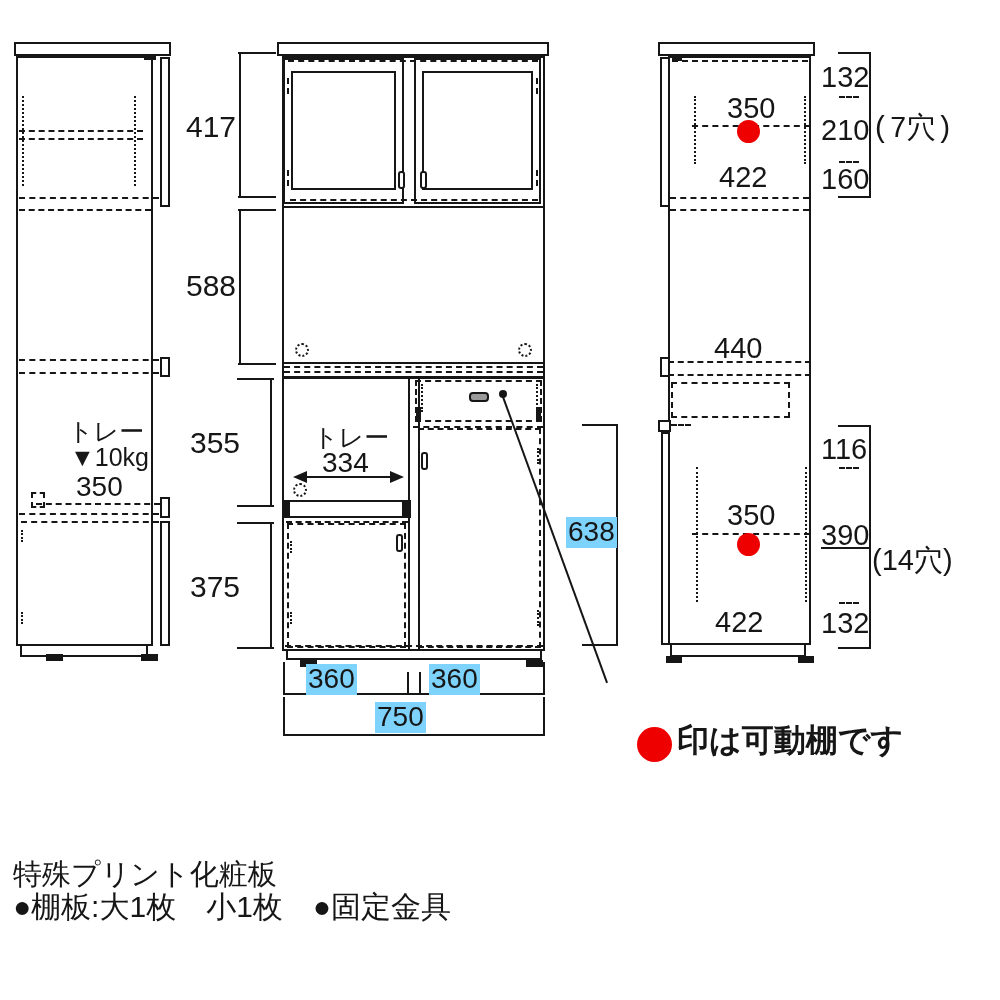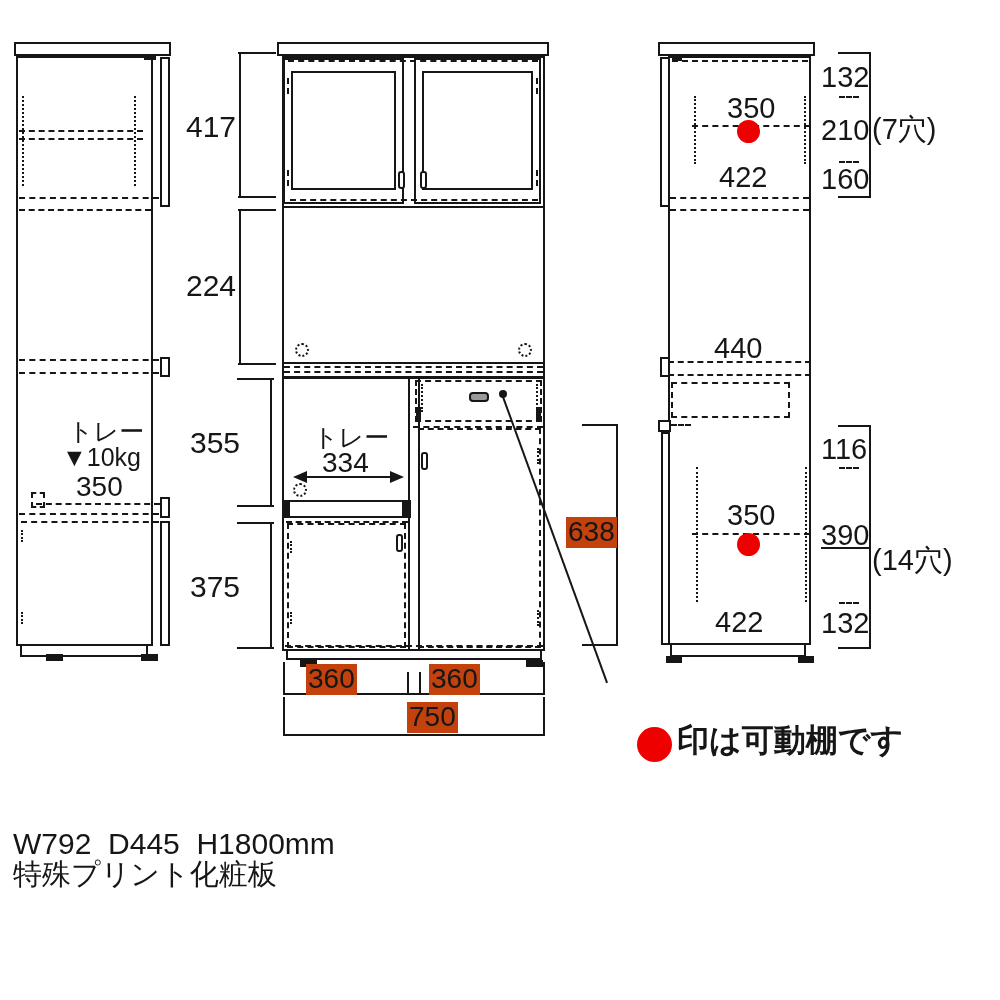--- a/index.html
+++ b/index.html
@@ -11,21 +11,21 @@
   .db{position:absolute;border:2px dashed var(--line);background:transparent;box-sizing:border-box;}
   .hl{position:absolute;border-top:2px solid var(--line);}
   .hl3{position:absolute;border-top:3px solid var(--line);}
   .vl{position:absolute;border-left:2px solid var(--line);}
   .hd{position:absolute;border-top:2px dashed var(--line);}
   .vd{position:absolute;border-left:2px dashed var(--line);}
   .vdot{position:absolute;border-left:2px dotted var(--line);}
   .blk{position:absolute;background:var(--line);}
   .lbl{position:absolute;font-size:29px;line-height:1.1;white-space:pre;color:var(--line);}
   .lbl-sm{font-size:25px;}
-  .lbl-bg{background:#c2410c;padding:0 2px;}
+  .lbl-bg{background:#7dd3fc;padding:0 2px;}
   .screw{position:absolute;width:14px;height:14px;border:2px dotted var(--line);border-radius:50%;box-sizing:border-box;background:#fff;}
   .dotc{position:absolute;border-radius:50%;background:var(--line);}
   .redc{position:absolute;border-radius:50%;background:var(--red);}
   .handle{position:absolute;width:7px;height:18px;border:2px solid var(--line);border-radius:3px;background:#fff;box-sizing:border-box;}
   .tri-l{position:absolute;width:0;height:0;border-top:6px solid transparent;border-bottom:6px solid transparent;border-right:14px solid var(--line);}
   .tri-r{position:absolute;width:0;height:0;border-top:6px solid transparent;border-bottom:6px solid transparent;border-left:14px solid var(--line);}
   .base{position:absolute;border:2px solid var(--line);border-top:none;background:transparent;box-sizing:border-box;}
   .legend-txt{position:absolute;font-size:32px;font-weight:bold;line-height:1;white-space:pre;}
   .foot-txt{position:absolute;font-size:30px;line-height:1;white-space:pre;}
 </style>
@@ -44,21 +44,21 @@
     <div class="blk" style="left:144px;top:56px;width:12px;height:4px;"></div>
     <div class="vdot" style="left:22px;top:96px;height:90px;"></div>
     <div class="vdot" style="left:134px;top:96px;height:90px;"></div>
     <div class="hd" style="left:19px;top:130px;width:124px;"></div>
     <div class="hd" style="left:19px;top:138px;width:124px;"></div>
     <div class="hd" style="left:19px;top:197px;width:140px;"></div>
     <div class="hd" style="left:19px;top:209px;width:132px;"></div>
     <div class="hd" style="left:19px;top:359px;width:140px;"></div>
     <div class="hd" style="left:19px;top:372px;width:140px;"></div>
     <div class="lbl lbl-sm" style="left:68px;top:418px;">トレー</div>
-    <div class="lbl lbl-sm" style="left:62px;top:444px;">▼10kg</div>
+    <div class="lbl lbl-sm" style="left:70px;top:444px;">▼10kg</div>
     <div class="lbl" style="left:76px;top:472px;font-size:28px;">350</div>
     <div class="db" style="left:31px;top:492px;width:14px;height:16px;"></div>
     <div class="hd" style="left:36px;top:503px;width:124px;"></div>
     <div class="hd" style="left:19px;top:513px;width:140px;"></div>
     <div class="hd" style="left:21px;top:521px;width:138px;"></div>
     <div class="vdot" style="left:21px;top:530px;height:12px;"></div>
     <div class="vdot" style="left:21px;top:612px;height:12px;"></div>
     <div class="base" style="left:20px;top:646px;width:128px;height:11px;"></div>
     <div class="blk" style="left:46px;top:654px;width:17px;height:7px;"></div>
     <div class="blk" style="left:141px;top:654px;width:17px;height:7px;"></div>
@@ -66,21 +66,21 @@
 
   <div class="grp">
     <div class="hl" style="left:238px;top:52px;width:38px;"></div>
     <div class="vl" style="left:239px;top:52px;height:144px;"></div>
     <div class="hl" style="left:238px;top:196px;width:38px;"></div>
     <div class="lbl" style="left:186px;top:110px;font-size:30px;">417</div>
 
     <div class="hl" style="left:238px;top:209px;width:38px;"></div>
     <div class="vl" style="left:239px;top:209px;height:154px;"></div>
     <div class="hl" style="left:238px;top:363px;width:38px;"></div>
-    <div class="lbl" style="left:186px;top:269px;font-size:30px;">224</div>
+    <div class="lbl" style="left:186px;top:269px;font-size:30px;">588</div>
 
     <div class="hl" style="left:237px;top:378px;width:37px;"></div>
     <div class="vl" style="left:270px;top:378px;height:127px;"></div>
     <div class="hl" style="left:237px;top:505px;width:37px;"></div>
     <div class="lbl" style="left:190px;top:426px;font-size:30px;">355</div>
 
     <div class="hl" style="left:237px;top:522px;width:37px;"></div>
     <div class="vl" style="left:270px;top:522px;height:125px;"></div>
     <div class="hl" style="left:237px;top:647px;width:37px;"></div>
     <div class="lbl" style="left:190px;top:570px;font-size:30px;">375</div>
@@ -152,21 +152,21 @@
     <div class="vl" style="left:283px;top:662px;height:32px;"></div>
     <div class="vl" style="left:543px;top:662px;height:32px;"></div>
     <div class="vl" style="left:407px;top:672px;height:22px;"></div>
     <div class="vl" style="left:419px;top:672px;height:22px;"></div>
     <div class="hl" style="left:283px;top:693px;width:262px;"></div>
     <div class="lbl lbl-bg" style="left:306px;top:664px;font-size:28px;">360</div>
     <div class="lbl lbl-bg" style="left:429px;top:664px;font-size:28px;">360</div>
     <div class="vl" style="left:283px;top:697px;height:38px;"></div>
     <div class="vl" style="left:543px;top:697px;height:38px;"></div>
     <div class="hl" style="left:283px;top:734px;width:262px;"></div>
-    <div class="lbl lbl-bg" style="left:407px;top:702px;font-size:28px;">750</div>
+    <div class="lbl lbl-bg" style="left:375px;top:702px;font-size:28px;">750</div>
 
     <div class="hl" style="left:582px;top:424px;width:36px;"></div>
     <div class="vl" style="left:616px;top:424px;height:220px;"></div>
     <div class="hl" style="left:582px;top:644px;width:36px;"></div>
     <div class="lbl lbl-bg" style="left:566px;top:517px;font-size:28px;">638</div>
   </div>
 
   <div class="grp">
     <div class="bx" style="left:658px;top:42px;width:157px;height:14px;"></div>
     <div class="bx" style="left:668px;top:56px;width:143px;height:589px;"></div>
@@ -186,21 +186,21 @@
     <div class="hd" style="left:670px;top:197px;width:139px;"></div>
     <div class="hd" style="left:670px;top:209px;width:139px;"></div>
 
     <div class="hl" style="left:838px;top:52px;width:33px;"></div>
     <div class="vl" style="left:869px;top:52px;height:144px;"></div>
     <div class="hl" style="left:838px;top:196px;width:33px;"></div>
     <div class="hd" style="left:839px;top:96px;width:20px;"></div>
     <div class="hd" style="left:839px;top:161px;width:20px;"></div>
     <div class="lbl" style="left:821px;top:62px;">132</div>
     <div class="lbl" style="left:821px;top:115px;">210</div>
-    <div class="lbl" style="left:872px;top:114px;">(7穴)</div>
+    <div class="lbl" style="left:872px;top:114px;font-family:Liberation Mono, monospace;">(7穴)</div>
     <div class="lbl" style="left:821px;top:164px;">160</div>
 
     <div class="lbl" style="left:714px;top:333px;">440</div>
     <div class="hd" style="left:668px;top:361px;width:143px;"></div>
     <div class="hd" style="left:668px;top:374px;width:143px;"></div>
     <div class="db" style="left:671px;top:382px;width:119px;height:36px;"></div>
     <div class="hd" style="left:671px;top:424px;width:20px;"></div>
 
     <div class="vdot" style="left:696px;top:467px;height:135px;"></div>
     <div class="vdot" style="left:805px;top:467px;height:135px;"></div>
@@ -228,17 +228,17 @@
     <div class="dotc" style="left:499px;top:390px;width:8px;height:8px;"></div>
     <div class="hl" style="left:503px;top:394px;width:307px;transform:rotate(70deg);transform-origin:0 0;"></div>
   </div>
 
   <div class="grp">
     <div class="redc" style="left:637px;top:727px;width:35px;height:35px;"></div>
     <div class="legend-txt" style="left:677px;top:724px;">印は可動棚です</div>
   </div>
 
   <div class="grp">
-    <div class="foot-txt" style="left:13px;top:829px;">W792  D445  H1800mm</div>
     <div class="foot-txt" style="left:13px;top:860px;font-size:29px;">特殊プリント化粧板</div>
+    <div class="foot-txt" style="left:13px;top:892px;">●棚板:大1枚　小1枚　●固定金具</div>
   </div>
 
 </div>
 
 </body></html>

